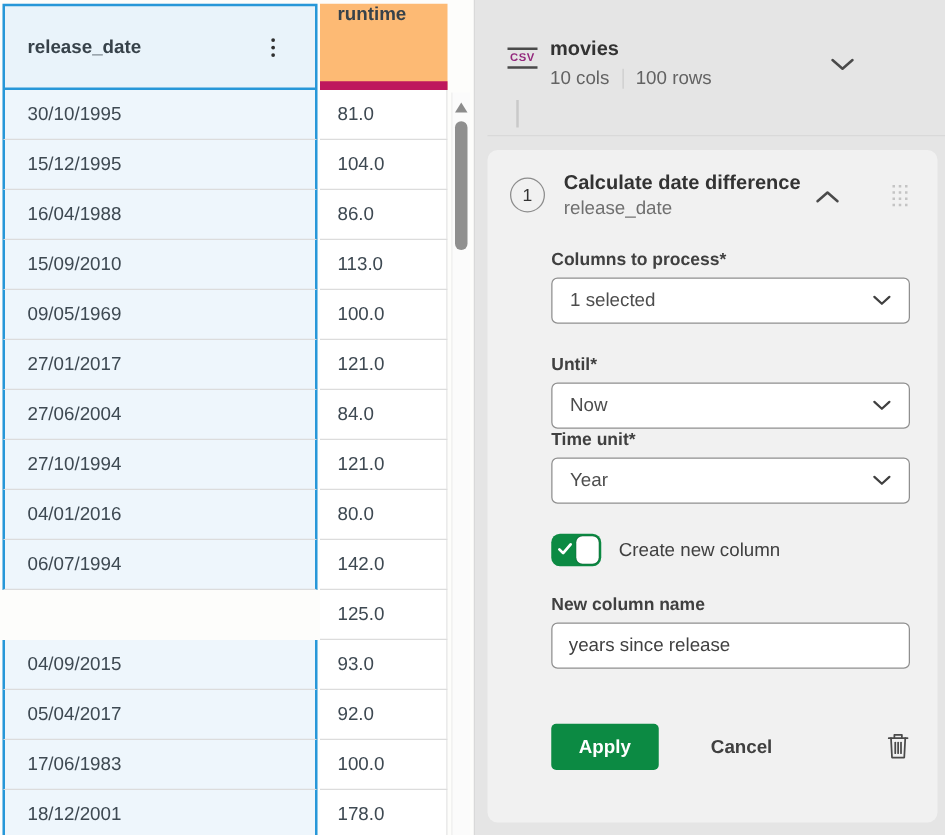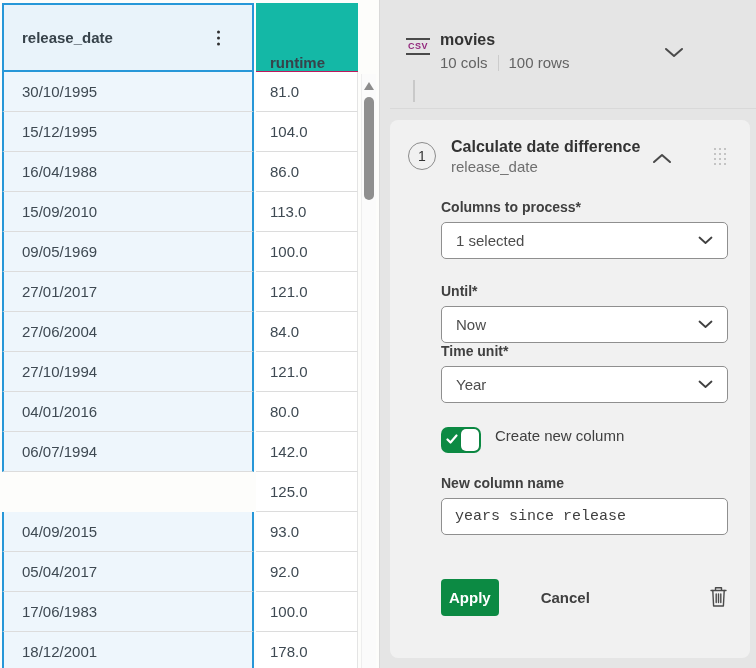--- a/index.html
+++ b/index.html
@@ -12,22 +12,22 @@
 
   .thead { position:absolute; top:3px; left:0; height:69px; width:100%; }
   .th-date { position:absolute; left:2px; top:0; width:252px; height:69px;
     background:var(--sel-bg,#e9f3fa); border:2px solid var(--accent-blue,#2797d8);
     display:flex; align-items:center; padding-left:18px; }
   .th-date .colname { font-weight:bold; font-size:15px; color:#37424a; }
   .kebab { position:absolute; right:28px; top:50%; transform:translateY(-50%);
     display:flex; flex-direction:column; gap:3px; cursor:pointer; padding:4px; }
   .kebab i { width:3px; height:3px; border-radius:50%; background:#2f2f2f; display:block; }
   .th-runtime { position:absolute; left:256px; top:0; width:102px; height:69px;
-    background:#14b8a6; border-bottom:1px solid #be185d;
-    display:flex; align-items:flex-end; padding-left:14px; }
+    background:#fdba74; border-bottom:7px solid #be185d;
+    display:flex; align-items:flex-start; padding-left:14px; }
   .th-runtime .colname { font-weight:bold; font-size:15px; color:#37424a; }
 
   .tbody { position:absolute; top:72px; left:0; width:364px; height:596px; overflow:hidden; }
   .trow { position:relative; height:40px; }
   .td-date { position:absolute; left:2px; top:0; width:252px; height:40px;
     background:var(--sel-cell-bg,#eef6fc);
     border-left:2px solid var(--accent-blue,#2797d8);
     border-right:2px solid var(--accent-blue,#2797d8);
     border-bottom:1px solid #dcdcdc;
     display:flex; align-items:center; padding-left:18px;
@@ -80,33 +80,33 @@
   .drag-handle i { width:2px; height:2px; background:#c4c4c4; display:block; }
 
   .card-body { margin:22px 0 0 33px; }
   .field { margin-bottom:24px; }
   .field-label { font-size:14px; font-weight:bold; color:#404040; margin-bottom:7px; }
   .select { height:37px; background:#ffffff; border:1px solid #8f8f8f; border-radius:5px;
     display:flex; align-items:center; padding:0 14px; cursor:pointer; }
   .select .select-value { font-size:15px; color:#4d4d4d; flex:1; }
   .text-input { width:100%; height:37px; background:#ffffff; border:1px solid #8f8f8f;
     border-radius:5px; padding:0 13px; font-size:15px; color:#404040;
-    font-family:Liberation Mono, monospace; }
-
-  .toggle-row { display:flex; margin:18px 0 22px 0; }
+    font-family:Liberation Sans, sans-serif; }
+
+  .toggle-row { display:flex; align-items:center; margin:18px 0 22px 0; }
   .toggle { width:40px; height:26px; border-radius:7px; background:var(--green,#0c8a43);
     position:relative; cursor:pointer; flex:none; }
   .toggle svg { position:absolute; left:5px; top:7px; }
   .toggle .knob { position:absolute; right:2px; top:2px; width:18px; height:22px;
     border-radius:5px; background:#ffffff; box-shadow:0 0 1px rgba(0,0,0,.4); }
   .toggle-label { margin-left:14px; font-size:15px; color:#404040; }
 
   .card-footer { display:flex; align-items:center; margin-top:44px; position:relative; }
   .apply-btn { background:var(--green,#0c8a43); color:#ffffff; font-weight:bold;
-    font-size:15px; border:none; border-radius:4px; padding:10px 8px; cursor:pointer;
+    font-size:15px; border:none; border-radius:4px; padding:10px 22px; cursor:pointer;
     font-family:"Liberation Sans","DejaVu Sans",sans-serif; }
   .cancel-btn { margin-left:42px; font-size:15px; font-weight:bold; color:#404040; cursor:pointer; }
   .trash-btn { position:absolute; right:0; top:7px; cursor:pointer; background:none; border:none; }
 </style>
 </head>
 <body>
 
 <div class="table-area">
   <div class="thead">
     <div class="th-date">

